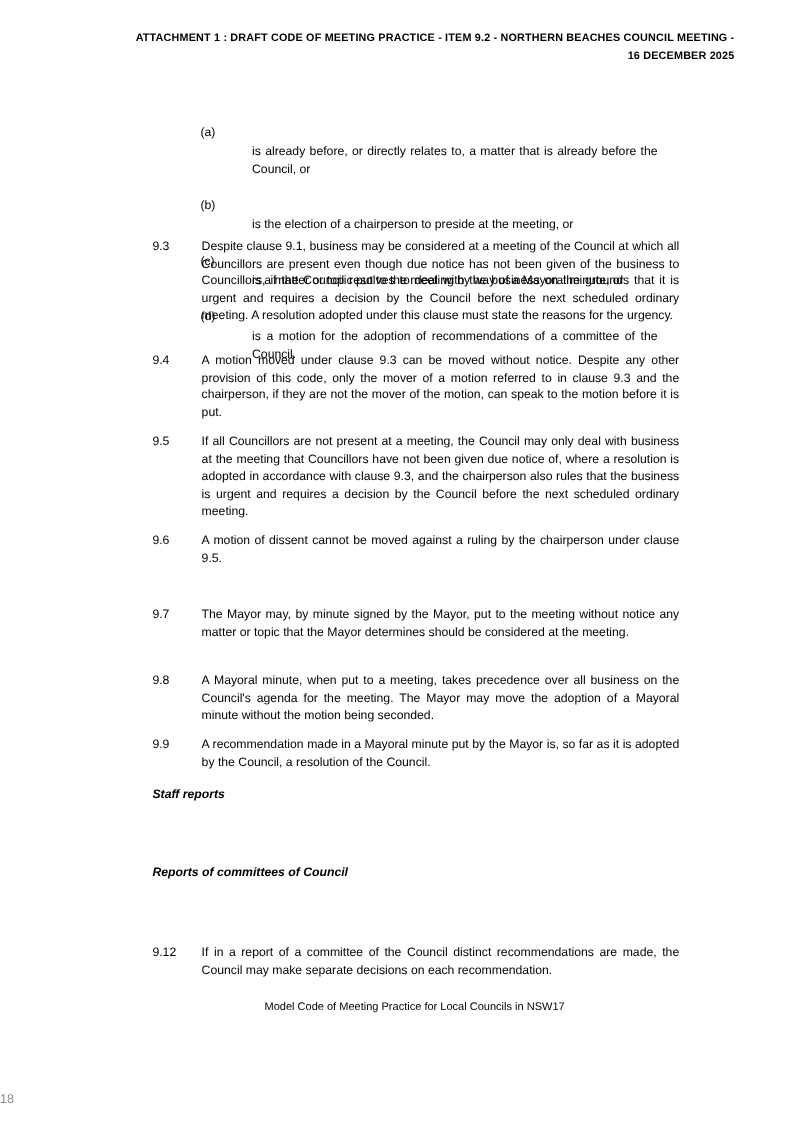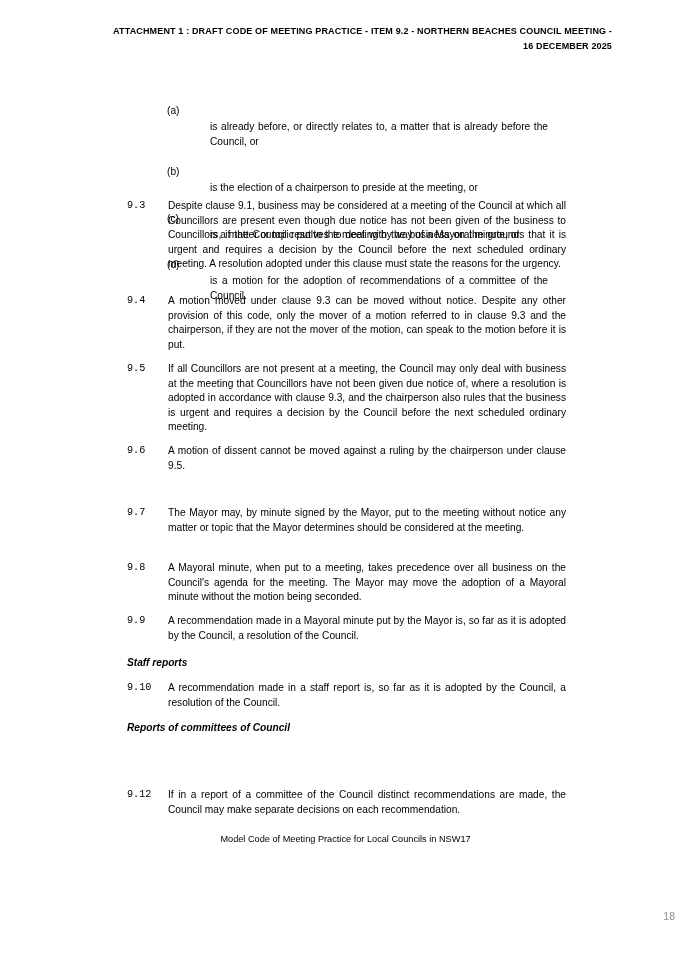--- a/index.html
+++ b/index.html
@@ -26,21 +26,20 @@
   }
 
   .block { position: absolute; left: 127px; width: 439px; }
 
   .clause { display: flex; }
   .clause .num {
     width: 41px;
     flex: none;
     font-size: 10.2px;
     line-height: 14.5px;
-    font-family: Liberation Mono, monospace;
   }
   .clause p {
     margin: 0;
     flex: 1;
     text-align: justify;
     font-size: 10.2px;
     line-height: 14.5px;
   }
 
   .sublist { position: absolute; left: 167px; width: 397px; }
@@ -78,21 +77,21 @@
     justify-content: center;
     font-size: 9.2px;
     line-height: 13px;
   }
 
   .outer-page {
     position: absolute;
     top: 909px;
     left: 0;
     width: 100%;
-    text-align: right;
+    text-align: left;
     color: #8c8c8c;
     font-size: 10.5px;
     line-height: 14px;
   }
 </style>
 </head>
 <body>
 
 <div class="page">
 
@@ -151,24 +150,20 @@
     <p>A Mayoral minute, when put to a meeting, takes precedence over all business on the Council's agenda for the meeting. The Mayor may move the adoption of a Mayoral minute without the motion being seconded.</p>
   </div>
 
   <div class="block clause" style="top:614px">
     <span class="num">9.9</span>
     <p>A recommendation made in a Mayoral minute put by the Mayor is, so far as it is adopted by the Council, a resolution of the Council.</p>
   </div>
 
   <h3 class="section-heading" style="top:656px">Staff reports</h3>
 
-  <div class="block clause" style="top:681px">
-    <span class="num">9.10</span>
-    <p>A recommendation made in a staff report is, so far as it is adopted by the Council, a resolution of the Council.</p>
-  </div>
 
   <h3 class="section-heading" style="top:721px">Reports of committees of Council</h3>
 
 
   <div class="block clause" style="top:788px">
     <span class="num">9.12</span>
     <p>If in a report of a committee of the Council distinct recommendations are made, the Council may make separate decisions on each recommendation.</p>
   </div>
 
   <div class="doc-footer" style="top:833px">

